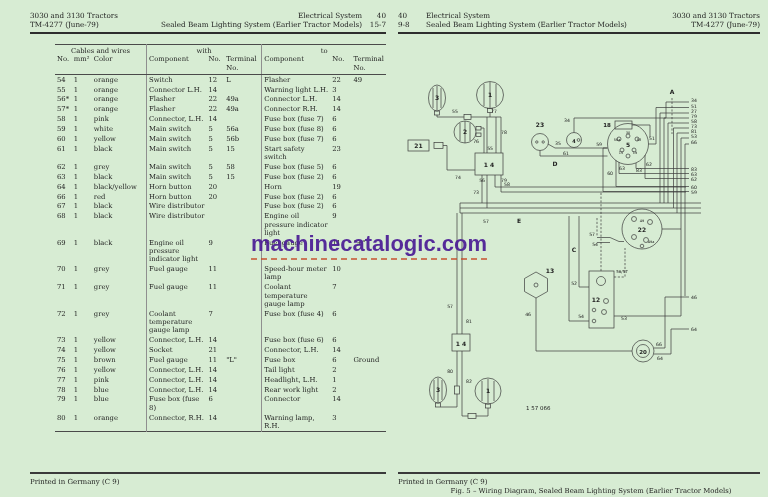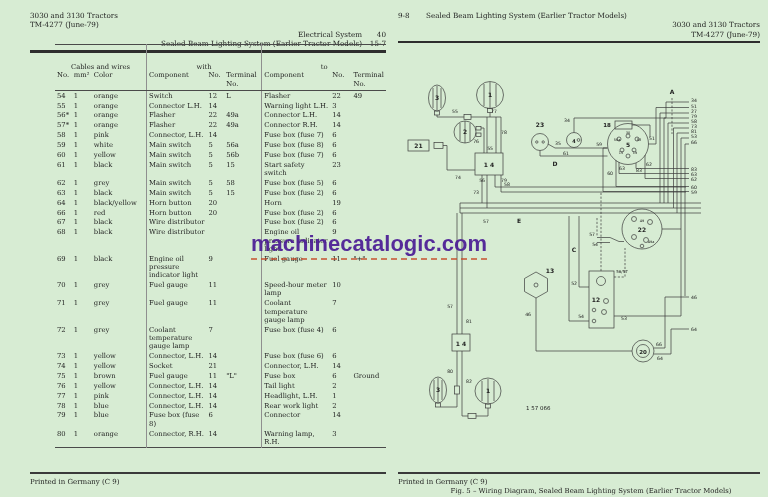--- a/index.html
+++ b/index.html
@@ -1,29 +1,29 @@
 <!DOCTYPE html>
 <html><head>
 <meta charset="utf-8">
 <style>
   html,body{margin:0;padding:0;}
   body{width:768px;height:497px;background:#d7ecd3;position:relative;overflow:hidden;
        font-family:"DejaVu Serif", serif;color:#1e1e1e;}
   .page{position:absolute;top:11px;height:480px;}
   #page-left{left:30px;width:356px;}
   #page-right{left:398px;width:362px;}
-  .hdr{display:flex;justify-content:space-between;font-size:7.2px;line-height:1.3;flex-direction:column;}
+  .hdr{display:flex;justify-content:space-between;font-size:7.2px;line-height:1.3;}
   .hdr .num{display:inline-block;width:24px;text-align:right;}
   .hdr .num2{display:inline-block;width:28px;text-align:left;}
   .rule-thick{height:2.4px;background:#2e2e2e;margin-top:2px;}
   .tbl{position:absolute;left:25px;top:33px;width:331px;}
   table{border-collapse:collapse;width:331px;font-size:6.8px;line-height:1.22;
         border-top:1px solid #4a4a4a;border-bottom:1px solid #4a4a4a;}
   th{font-weight:normal;text-align:left;padding:0 2px;vertical-align:top;}
-  .grp th{text-align:center;padding-top:18px;}
+  .grp th{text-align:center;padding-top:2px;}
   .cols th{border-bottom:1px solid #4a4a4a;padding-bottom:2px;}
   td{padding:.8px 2px;vertical-align:top;}
   td:nth-child(4),td:nth-child(7),
   .cols th:nth-child(4),.cols th:nth-child(7),
   .grp th:nth-child(2),.grp th:nth-child(3){border-left:.8px solid #8f8f8f;}
   .footnote{position:absolute;left:0;top:386px;width:354px;font-size:6.6px;line-height:1.35;
             text-indent:-8px;padding-left:8px;}
   .foot-rule{position:absolute;left:0;top:461px;width:100%;height:1.6px;background:#3a3a3a;}
   .foot-text{position:absolute;left:0;top:467px;font-size:7px;}
   .caption{position:absolute;left:12px;top:448px;width:100%;text-align:center;font-size:6.9px;margin-top:28px;}
@@ -374,20 +374,21 @@
     </table>
   </div>
 
   <div class="foot-rule"></div>
   <div class="foot-text">Printed in Germany (C 9)</div>
 </div>
 
 <div class="page" id="page-right">
   <div class="hdr">
     <div>
+      <div><span class="num2">40</span><span>Electrical System</span></div>
       <div><span class="num2">9-8</span><span>Sealed Beam Lighting System (Earlier Tractor Models)</span></div>
     </div>
     <div style="text-align:right">
       <div>3030 and 3130 Tractors</div>
       <div>TM-4277 (June-79)</div>
     </div>
   </div>
   <div class="rule-thick"></div>
 
   <svg id="diagram" width="362" height="400" viewBox="0 0 362 400">

